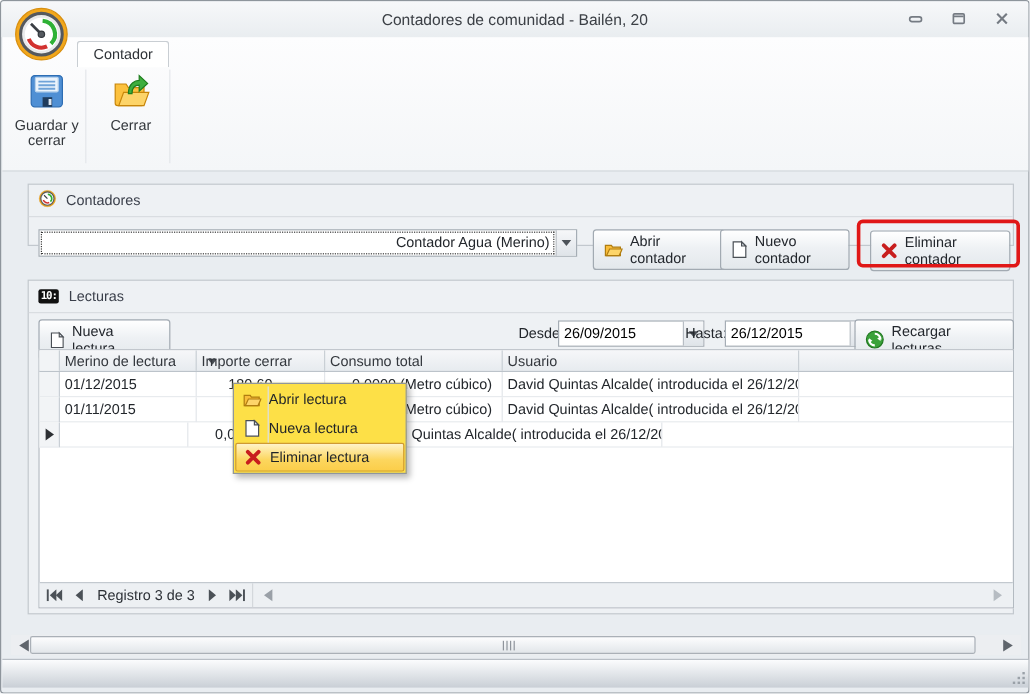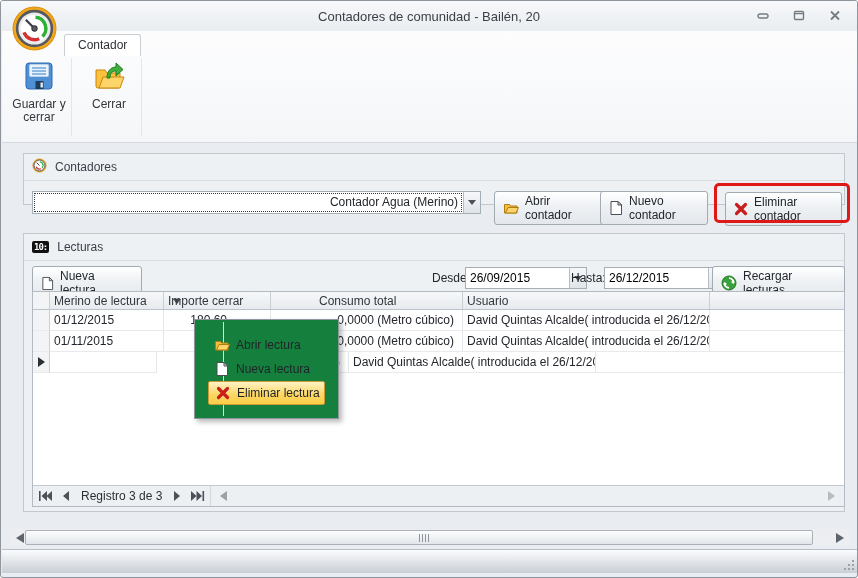--- a/index.html
+++ b/index.html
@@ -71,38 +71,38 @@
   .grid { position:absolute; left:8px; top:57px; width:813px; height:216px; background:#fff;
           border:1px solid #b3bac1; }
   .g-header { display:flex; height:18px; background:linear-gradient(#f6f7f9,#e7ebef);
               border-bottom:1px solid #bcc3ca; color:#33373d; }
   .g-hcell { padding:2px 0 0 4px; border-right:1px solid #c9cfd5; position:relative; white-space:nowrap; overflow:hidden; }
   .g-row { display:flex; height:21px; background:#fff; }
   .g-cell { padding:3px 0 0 4px; border-right:1px solid #e3e6ea; border-bottom:1px solid #e8ebee;
             white-space:nowrap; overflow:hidden; }
   .sel { width:17px; background:#f2f4f6; border-right:1px solid #c9cfd5; position:relative; }
   .c-fecha { width:114px; } .c-importe { width:107px; text-align:right; padding-right:43px; }
-  .c-consumo { width:148px; text-align:right; padding-right:8px;margin-left:44px; } .c-usuario { width:247px; }
+  .c-consumo { width:148px; text-align:right; padding-right:8px; } .c-usuario { width:247px; }
   .c-rest { flex:1; border-right:none; }
   .sort-arrow { position:absolute; right:8px; top:7px; width:0; height:0;
                 border:4px solid transparent; border-top:5px solid #4a4f55; }
   .row-indicator { position:absolute; left:5px; top:5px; width:0; height:0;
                    border:5px solid transparent; border-left:7px solid #2c2f33; }
 
   .g-nav { position:absolute; left:0; bottom:0; width:100%; height:21px; background:#edf0f3;
            border-top:1px solid #c3c9cf; display:flex; align-items:center; }
   .nav-btn { display:flex; align-items:center; justify-content:center; height:100%; padding:0 5px; }
   .nav-text { padding:0 6px; color:#2c3036;text-align:center; }
   .g-scroll { flex:1; height:100%; display:flex; align-items:center; border-left:1px solid #d4d8dc; }
   .g-scroll .tri-l { width:0;height:0;border:5px solid transparent;border-right:7px solid #9aa0a7; margin-left:4px;}
   .g-scroll .tri-r { width:0;height:0;border:5px solid transparent;border-left:7px solid #b6bcc2; margin-left:auto; margin-right:4px;}
 
   
-  .context-menu { position:absolute; left:193px; top:318px; width:145px; background:#15803d;
-                  border:1px solid #8f969e; box-shadow:3px 3px 5px rgba(0,0,0,.28); z-index:20; padding:13px; }
+  .context-menu { position:absolute; left:193px; top:318px; width:145px; background:#fde047;
+                  border:1px solid #8f969e; box-shadow:3px 3px 5px rgba(0,0,0,.28); z-index:20; padding:1px; }
   .context-menu::before { content:""; position:absolute; left:28px; top:2px; bottom:2px; width:1px; background:#dcdfe3; }
   .menu-item { position:relative; height:24px; display:flex; align-items:center; color:#1f2328; }
   .menu-item .mi-icon { width:28px; display:flex; justify-content:center; flex:none; }
   .menu-item.highlight { background:linear-gradient(#fff3c8,#fcd65e 60%,#fbce4a);
                          border:1px solid #cf9a33; border-radius:2px; }
 
   
   .hscrollbar { position:absolute; left:8px; top:528px; width:842px; height:17px; background:#eceef1;
                 display:flex; align-items:center; }
   .hs-left { width:0;height:0;border:5px solid transparent;border-right:8px solid #5f656c; margin-left:2px;}

